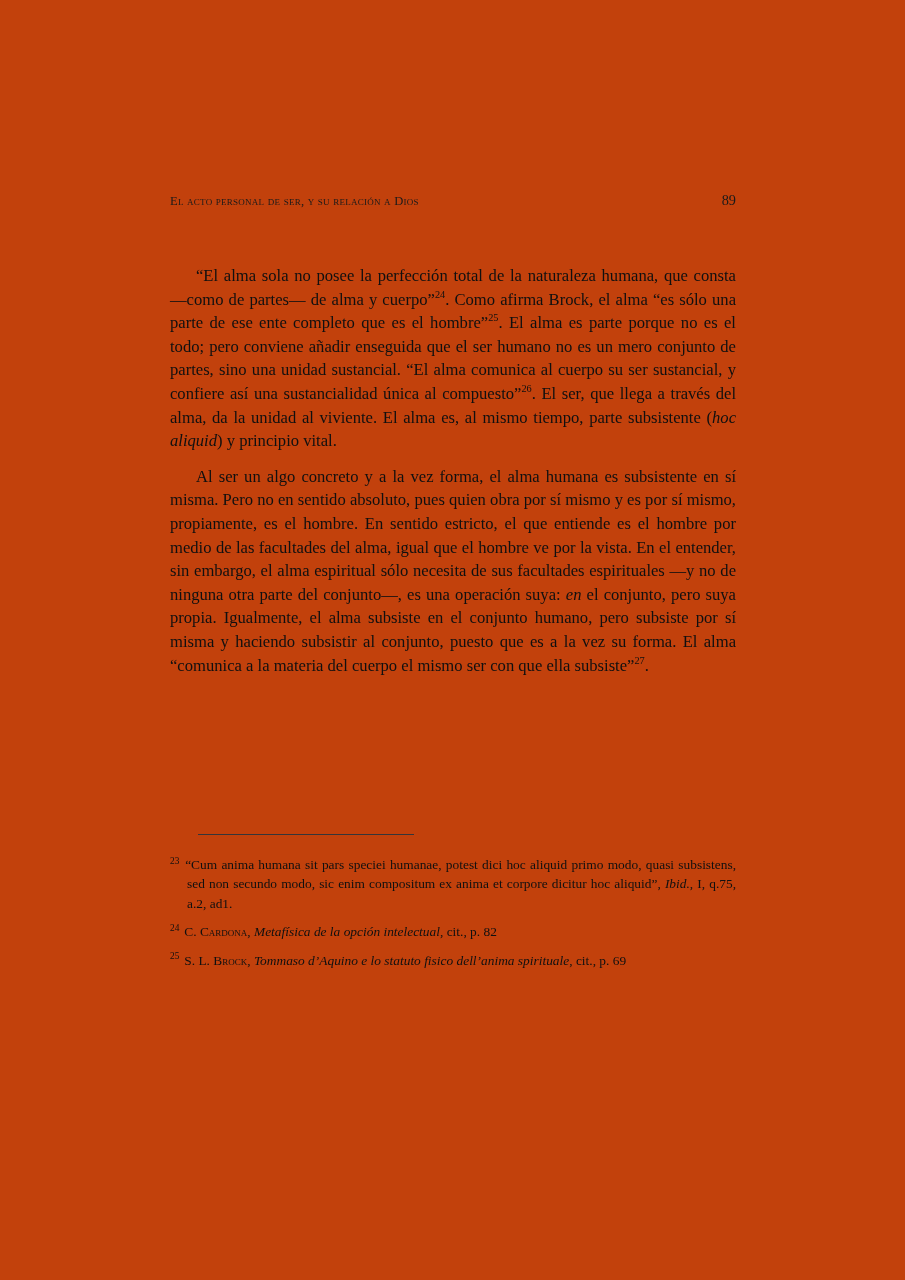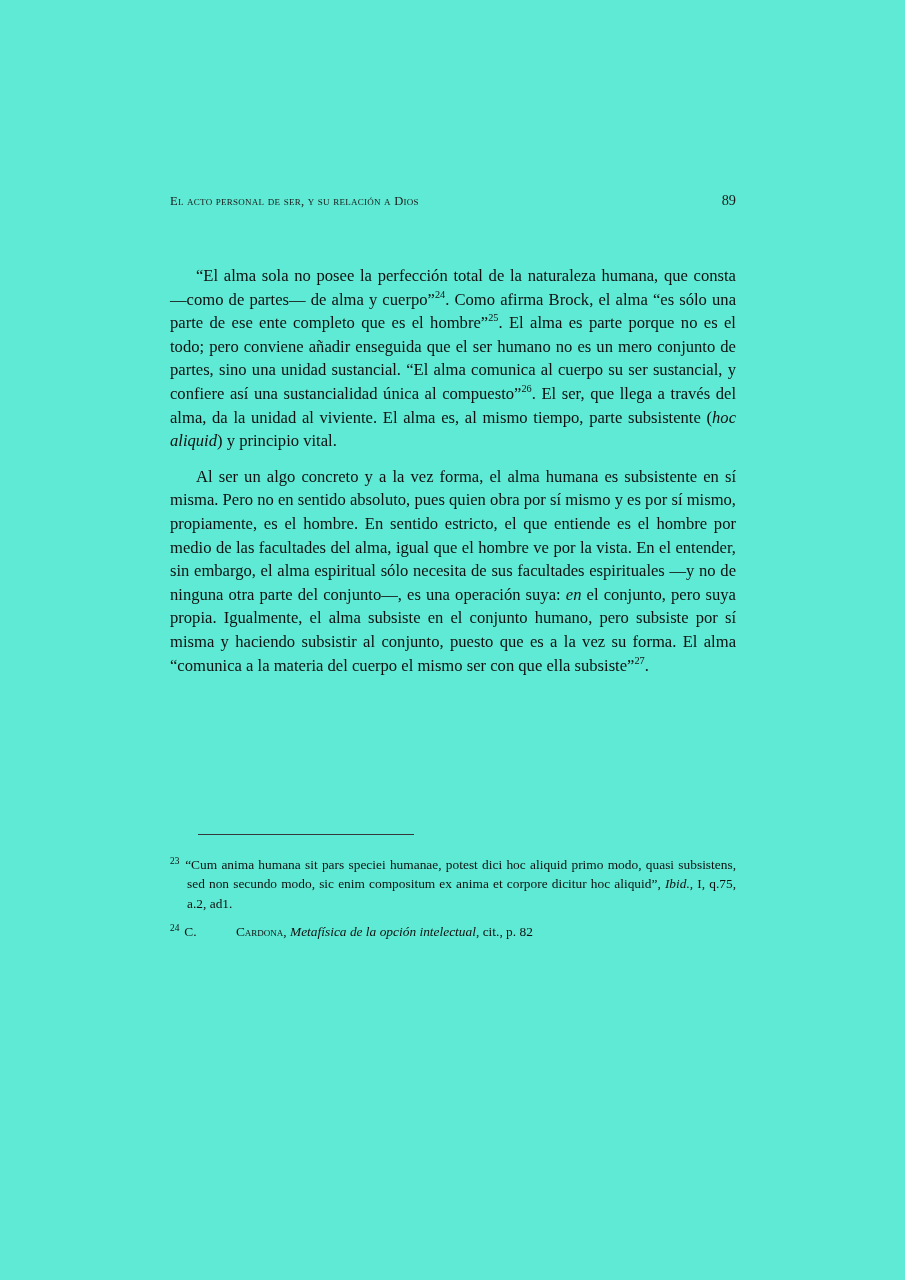--- a/index.html
+++ b/index.html
@@ -9,21 +9,21 @@
     background: #ffffff;
   }
   body {
     font-family: "Liberation Serif", "DejaVu Serif", serif;
     color: #101010;
   }
   #page {
     position: relative;
     width: 905px;
     height: 1280px;
-    background: #5eead4;
+    background: #c2410c;
     overflow: hidden;
     margin: 0 auto;
   }
 
   
   .running-head {
     position: absolute;
     left: 170px;
     top: 192px;
     width: 566px;
@@ -101,21 +101,21 @@
     margin: 0 0 9px 0;
     color: #101010;
   }
   .fn-item:last-child { margin-bottom: 0; }
   .fn-item .fn-marker {
     font-size: 0.70em;
     vertical-align: super;
     line-height: 0;
     margin-right: 1.5px;
   }
-  .sc { font-variant: small-caps; margin-left: 36px; }
+  .sc { font-variant: small-caps; }
 </style>
 </head>
 <body>
 
 <div id="page">
 
   <div class="running-head">
     <span class="rh-title">El acto personal de ser, y su relación a Dios</span>
     <span class="rh-folio">89</span>
   </div>
@@ -123,15 +123,16 @@
   <div class="body-block" id="body-block">
       <p class="para indent"><span>“El alma sola no posee la perfección total de la naturaleza humana, que consta —como de partes— de alma y cuerpo”</span><sup class="fn">24</sup><span>. Como afirma Brock, el alma “es sólo una parte de ese ente completo que es el hombre”</span><sup class="fn">25</sup><span>. El alma es parte porque no es el todo; pero conviene añadir enseguida que el ser humano no es un mero conjunto de partes, sino una unidad sustancial. “El alma comunica al cuerpo su ser sustancial, y confiere así una sustancialidad única al compuesto”</span><sup class="fn">26</sup><span>. El ser, que llega a través del alma, da la unidad al viviente. El alma es, al mismo tiempo, parte subsistente (</span><em class="it">hoc aliquid</em><span>) y principio vital.</span></p>
       <p class="para indent"><span>Al ser un algo concreto y a la vez forma, el alma humana es subsistente en sí misma. Pero no en sentido absoluto, pues quien obra por sí mismo y es por sí mismo, propiamente, es el hombre. En sentido estricto, el que entiende es el hombre por medio de las facultades del alma, igual que el hombre ve por la vista. En el entender, sin embargo, el alma espiritual sólo necesita de sus facultades espirituales —y no de ninguna otra parte del conjunto—, es una operación suya: </span><em class="it">en</em><span> el conjunto, pero suya propia. Igualmente, el alma subsiste en el conjunto humano, pero subsiste por sí misma y haciendo subsistir al conjunto, puesto que es a la vez su forma. El alma “comunica a la materia del cuerpo el mismo ser con que ella subsiste”</span><sup class="fn">27</sup><span>.</span></p>
     </div>
 
   <div class="fn-rule"></div>
 
   <div class="footnotes" id="footnote-list">
       <div class="fn-item"><span class="fn-marker">23</span> <span>“Cum anima humana sit pars speciei humanae, potest dici hoc aliquid primo modo, quasi subsistens, sed non secundo modo, sic enim compositum ex anima et corpore dicitur hoc aliquid”, </span><em class="it">Ibid.</em><span>, I, q.75, a.2, ad1.</span></div>
       <div class="fn-item"><span class="fn-marker">24</span> <span>C. </span><span class="sc">Cardona</span><span>, </span><em class="it">Metafísica de la opción intelectual</em><span>, cit., p. 82</span></div>
+      <div class="fn-item"><span class="fn-marker">25</span> <span>S. L. </span><span class="sc">Brock</span><span>, </span><em class="it">Tommaso d’Aquino e lo statuto fisico dell’anima spirituale</em><span>, cit., p. 69</span></div>
     </div>
 
 </div>
 
 </body></html>

